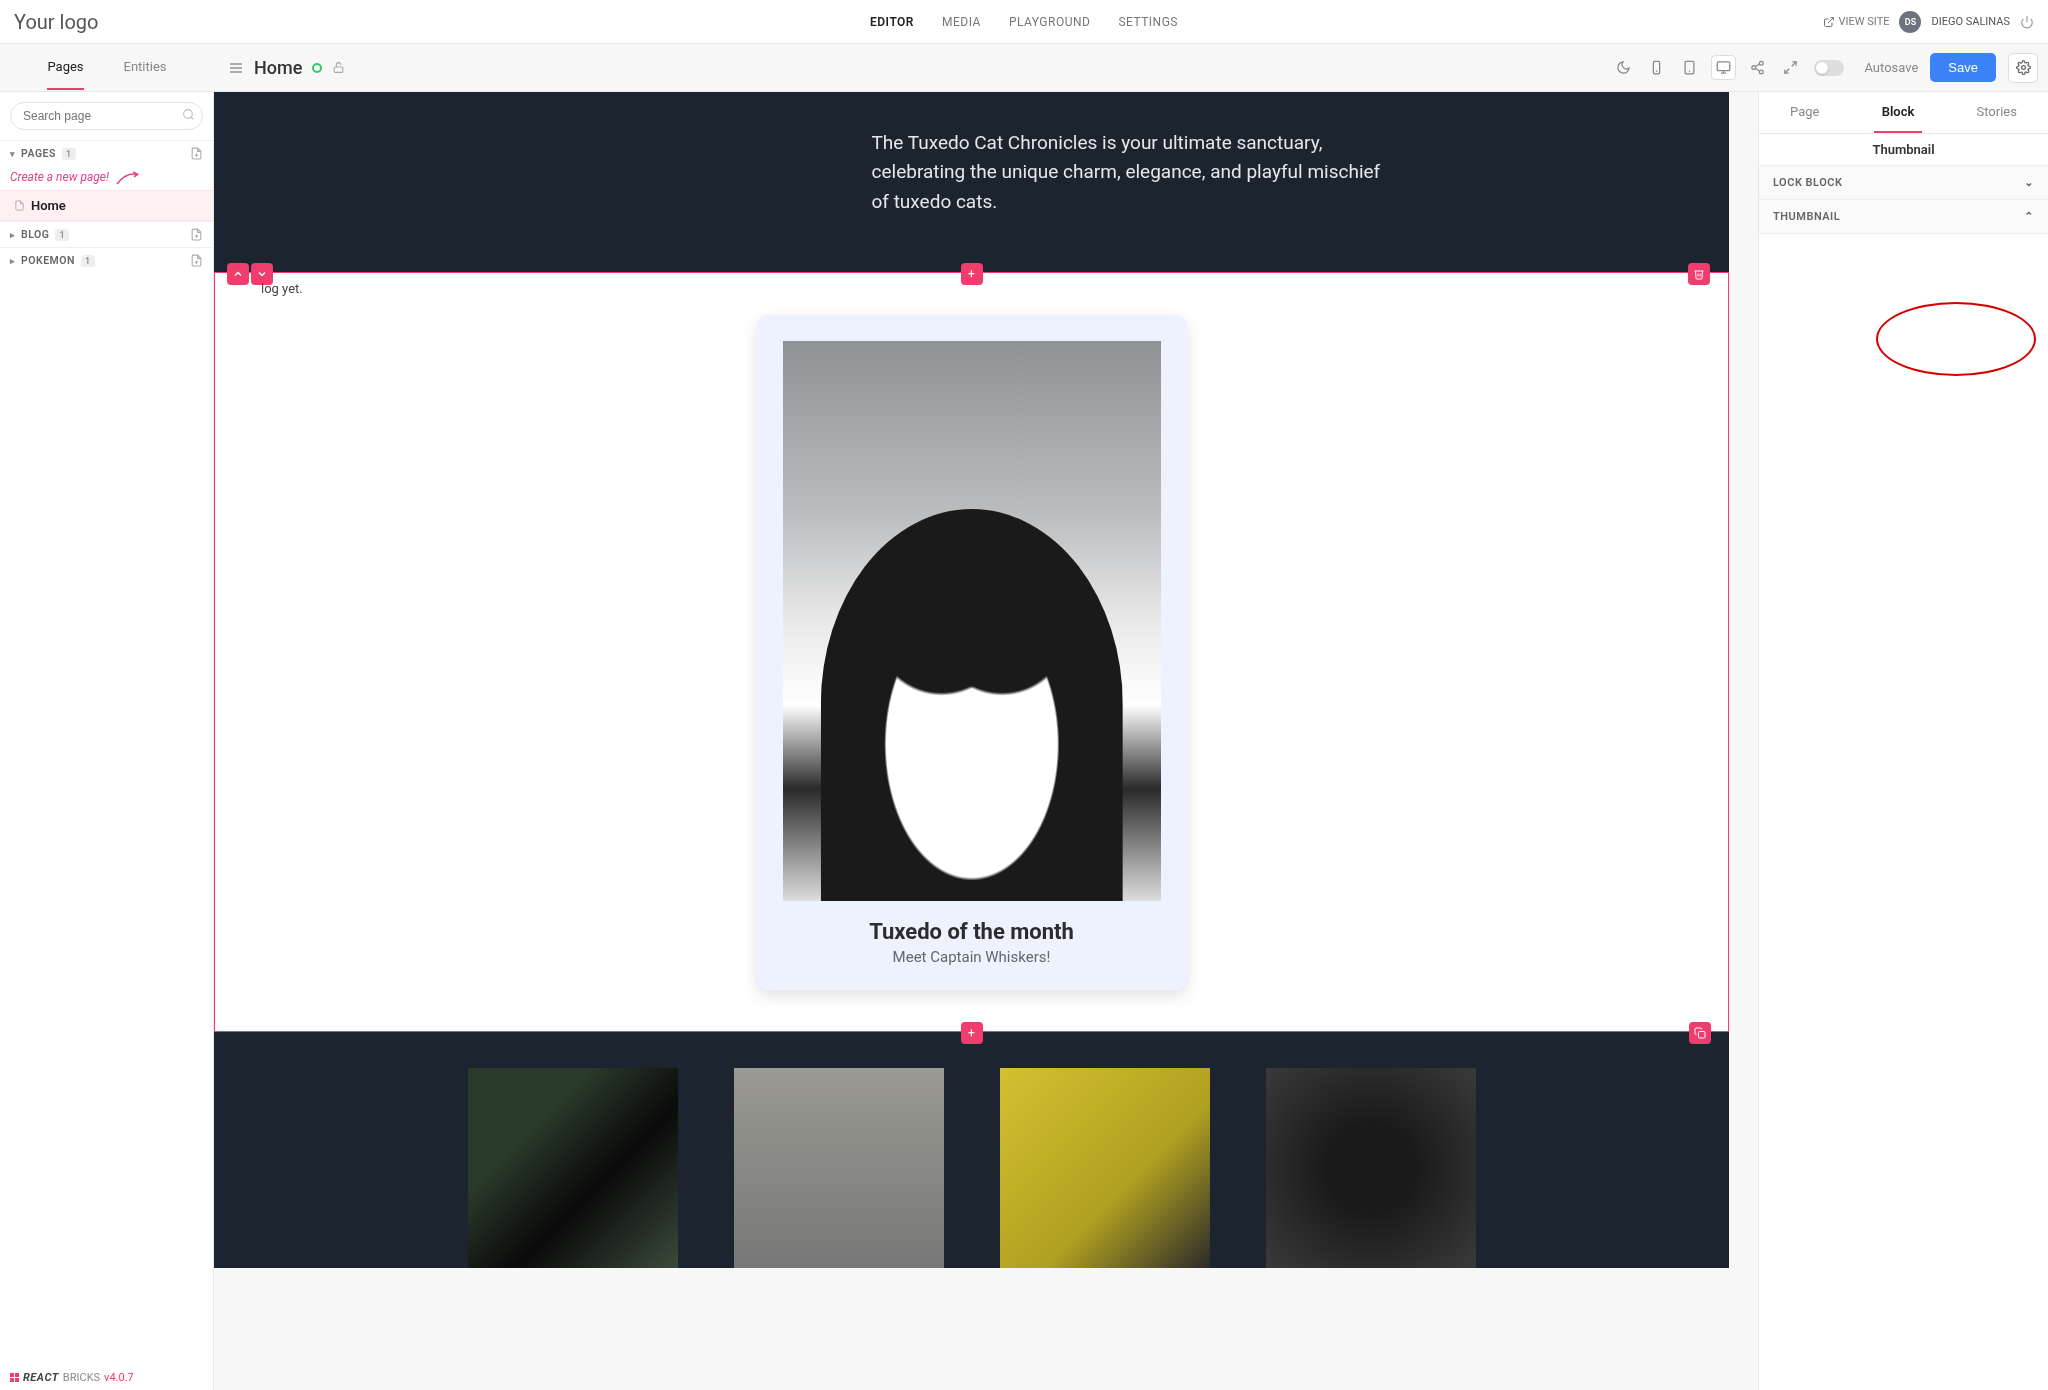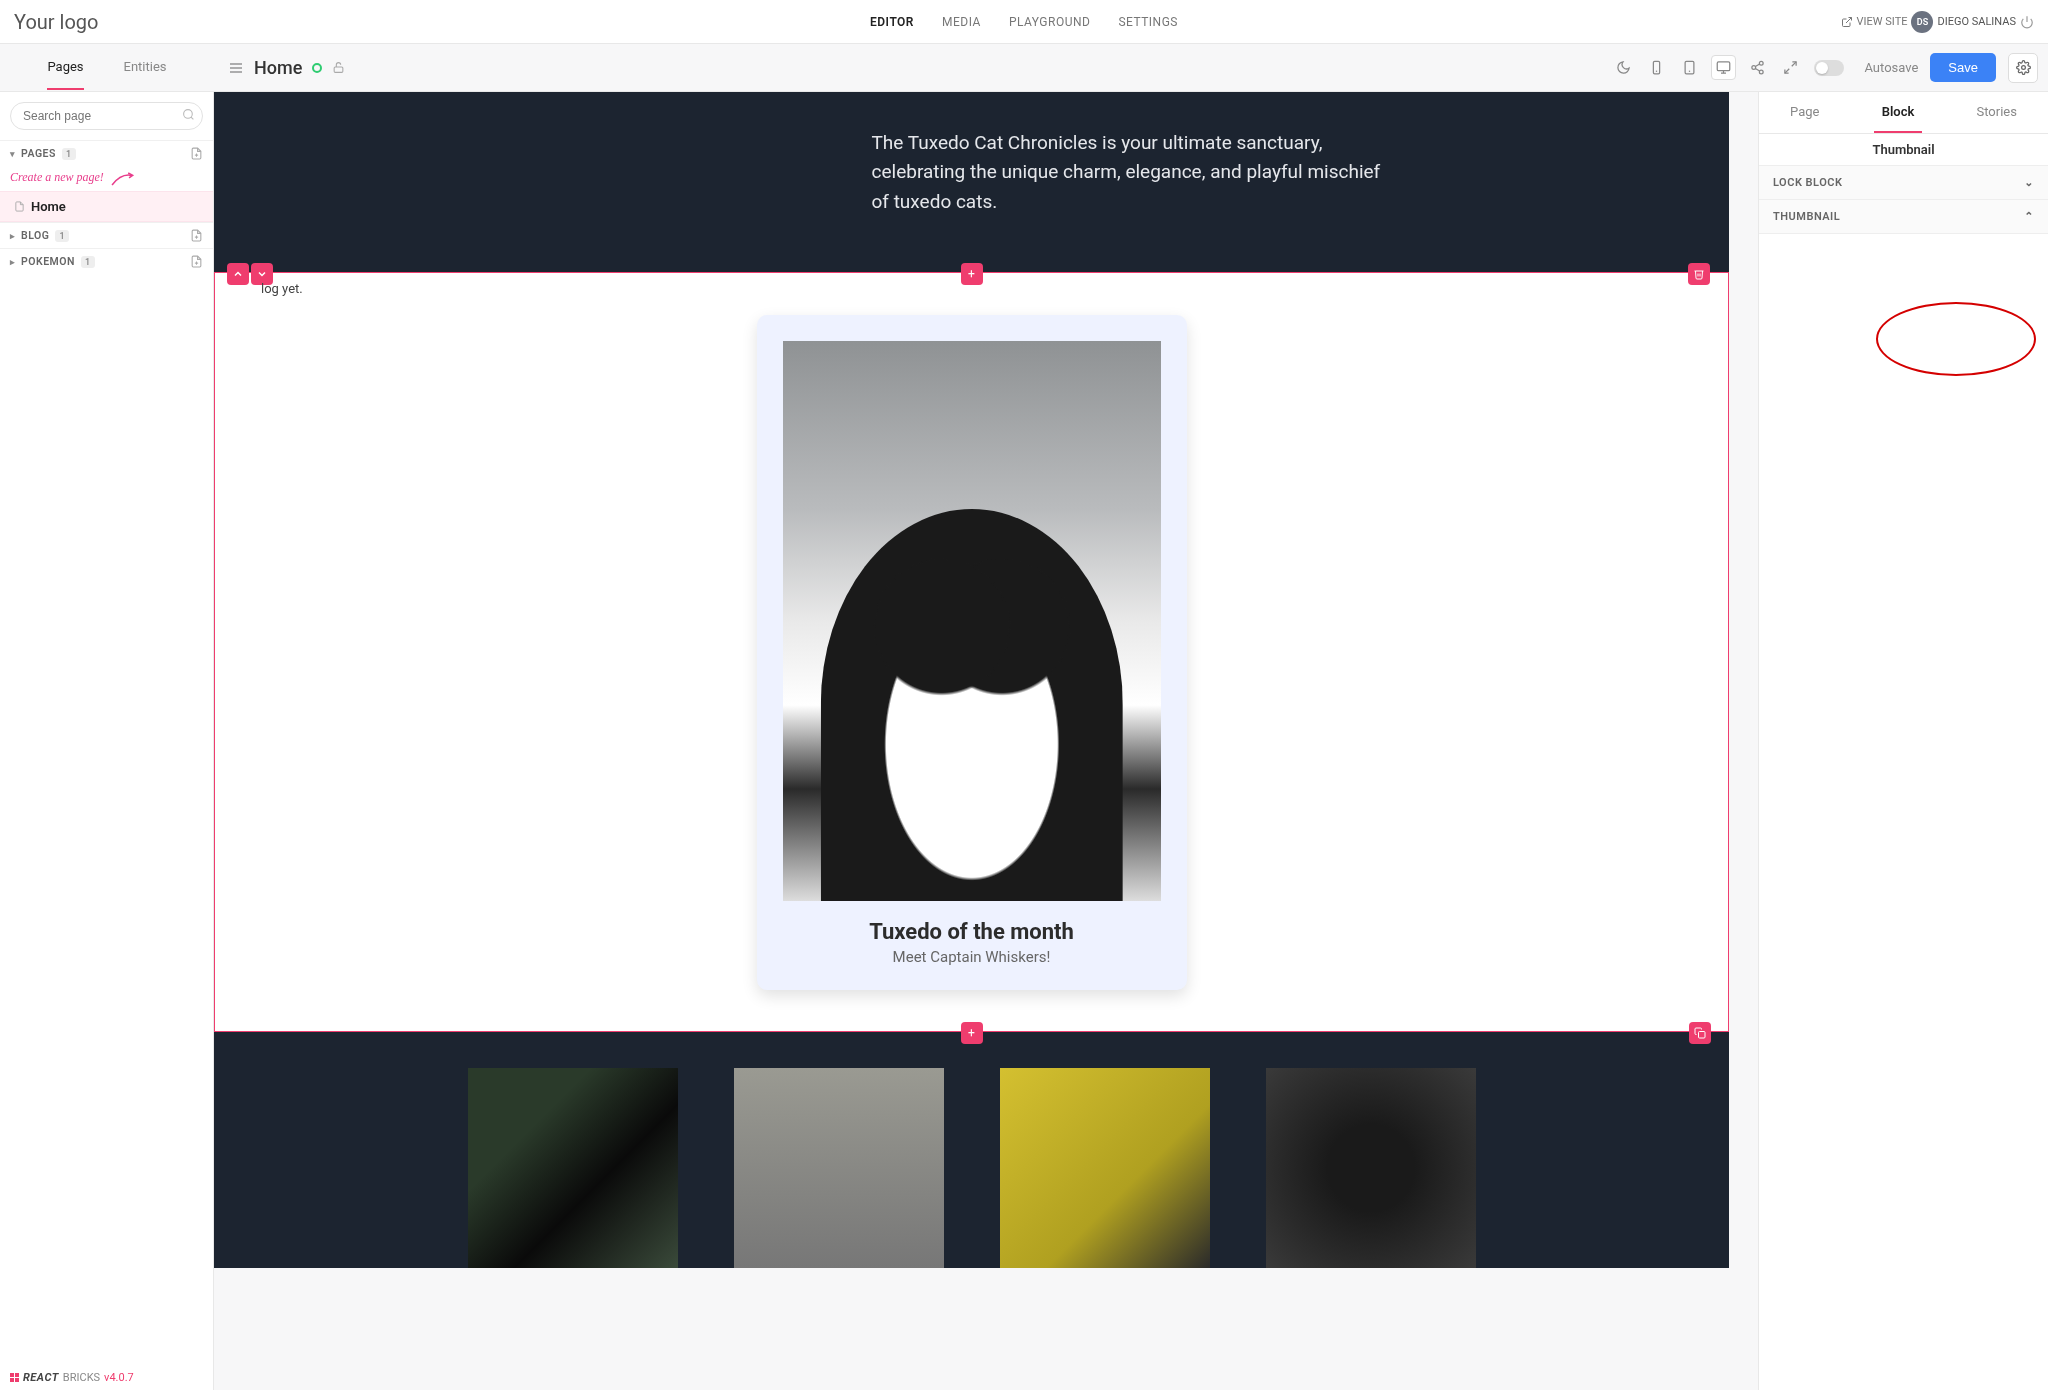--- a/index.html
+++ b/index.html
@@ -5,21 +5,21 @@
 * { box-sizing: border-box; margin: 0; padding: 0; }
 body { font-family: -apple-system, BlinkMacSystemFont, "Segoe UI", Roboto, sans-serif; font-size: 13px; color: #333; background: #fff; width: 2048px; height: 1390px; transform-origin: top left; }
 .app { display: flex; flex-direction: column; height: 1390px; }
 
 
 .topbar { display: flex; align-items: center; height: 44px; border-bottom: 1px solid #e8e8e8; padding: 0 14px; }
 .logo { font-size: 20px; color: #555; font-weight: 400; }
 .topnav { display: flex; gap: 28px; margin-left: auto; margin-right: auto; position: absolute; left: 50%; transform: translateX(-50%); }
 .topnav a { font-size: 12px; letter-spacing: 0.5px; color: #777; text-decoration: none; }
 .topnav a.active { color: #222; font-weight: 600; }
-.topright { display: flex; align-items: center; gap: 4px; margin-left: auto; font-size: 11px; color: #777; }
+.topright { display: flex; align-items: center; gap: 10px; margin-left: auto; font-size: 11px; color: #777; }
 .view-site { display: flex; align-items: center; gap: 4px; cursor: pointer; }
 .avatar { width: 22px; height: 22px; border-radius: 50%; background: #6b7280; color: #fff; display: flex; align-items: center; justify-content: center; font-size: 9px; font-weight: 600; }
 .username { font-size: 11px; color: #555; }
 .power-icon { width: 14px; height: 14px; cursor: pointer; }
 
 
 .toolbar { display: flex; align-items: center; height: 48px; background: #f7f7f8; border-bottom: 1px solid #e8e8e8; }
 .left-tabs { display: flex; width: 214px; justify-content: center; gap: 40px; font-size: 13px; }
 .left-tabs .tab { color: #888; padding: 14px 0; cursor: pointer; }
 .left-tabs .tab.active { color: #222; border-bottom: 2px solid #ef3d6e; }
@@ -44,21 +44,21 @@
 
 .sidebar-left { width: 214px; border-right: 1px solid #e8e8e8; display: flex; flex-direction: column; background: #fff; }
 .search-wrap { padding: 10px; }
 .search-input { width: 100%; border: 1px solid #e2e2e2; border-radius: 14px; padding: 6px 28px 6px 12px; font-size: 12px; outline: none; }
 .search-wrap { position: relative; }
 .search-mag { position: absolute; right: 18px; top: 16px; color: #bbb; font-size: 12px; }
 .tree-head { display: flex; align-items: center; gap: 6px; padding: 6px 10px; font-size: 10.5px; letter-spacing: 0.5px; color: #666; font-weight: 600; border-top: 1px solid #f0f0f0; }
 .tree-head .count { background: #eee; color: #888; border-radius: 3px; font-size: 9px; padding: 1px 4px; font-weight: 500; }
 .tree-head .addpg { margin-left: auto; color: #aaa; cursor: pointer; }
 .chev { font-size: 9px; color: #888; }
-.create-note { font-style: italic; color: #e83e8c; font-size: 12px; padding: 4px 10px 6px; display: flex; align-items: center; gap: 6px; font-family: Liberation Serif, serif; }
+.create-note { font-style: italic; color: #e83e8c; font-size: 12px; padding: 4px 10px 6px; display: flex; gap: 6px; }
 .create-note .swoosh { display:inline-block; transform: rotate(-10deg); }
 .page-row { padding: 7px 10px 7px 14px; font-size: 13px; color: #222; display: flex; align-items: center; gap: 6px; cursor: pointer; }
 .page-row.active { background: #fff0f4; font-weight: 600; border-top: 1px solid #fce4ec; border-bottom: 1px solid #fce4ec; }
 .page-row .file-ic { color: #aaa; font-size: 11px; }
 
 
 .canvas-wrap { flex: 1; overflow: auto; background: #f7f7f8; position: relative; }
 .canvas { background: #fff; width: 1515px; margin: 0; position: relative; }
 .block-hero { background: #1c2430; color: #e5e7eb; padding: 0 40px 28px; height: 180px; display: flex; justify-content: center; align-items: center; }
 .block-hero p { max-width: 520px; font-size: 19px; line-height: 1.55; margin-top: 8px; margin-left: 320px; }

